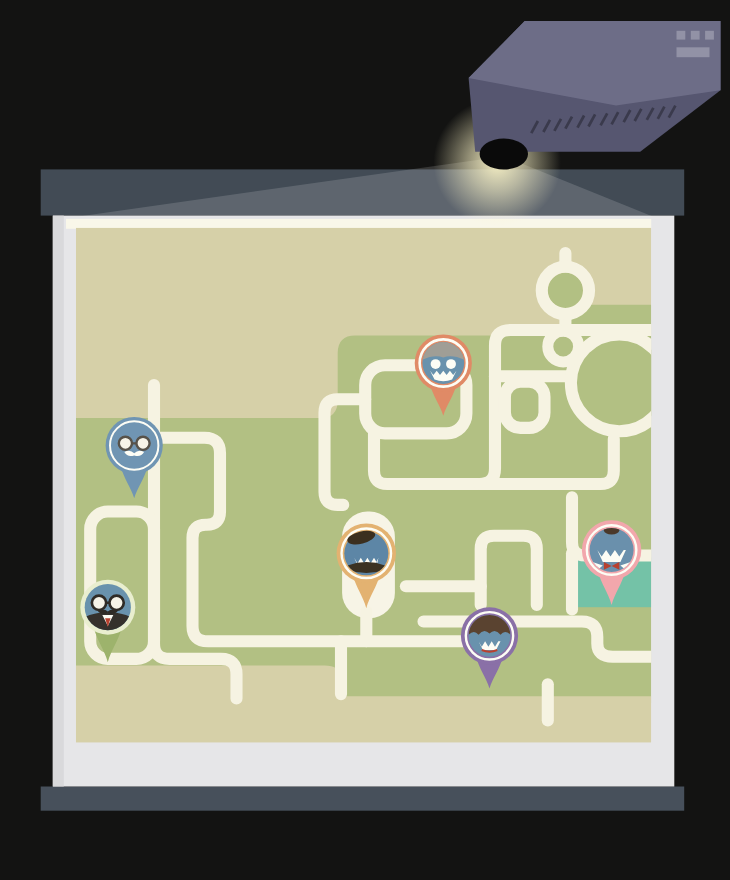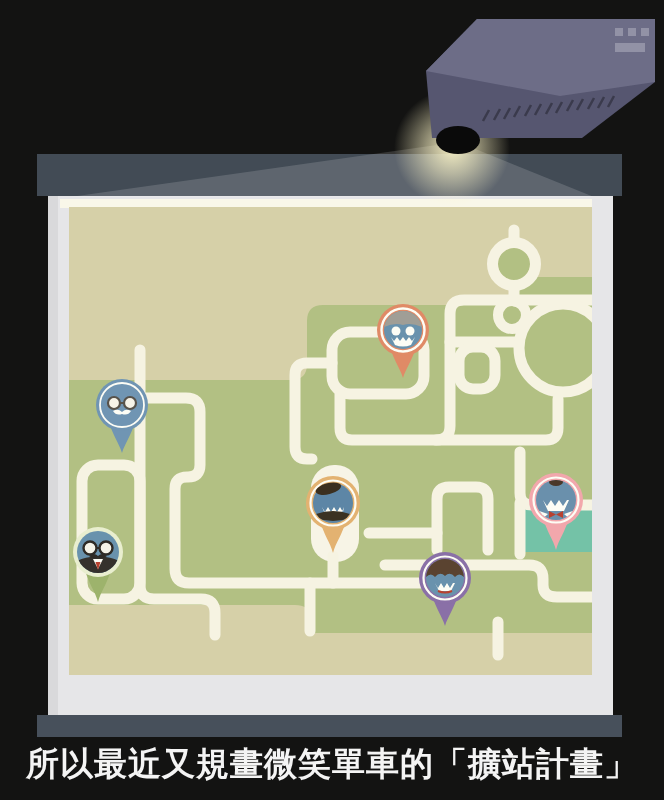--- a/index.html
+++ b/index.html
@@ -174,14 +174,13 @@
     <g fill="#9292a6">
       <rect x="615" y="28" width="8" height="8"></rect>
       <rect x="628" y="28" width="8" height="8"></rect>
       <rect x="641" y="28" width="8" height="8"></rect>
       <rect x="615" y="43" width="30" height="9"></rect>
     </g>
     <ellipse cx="458" cy="140" rx="22" ry="14" fill="#0a0a0a"></ellipse>
   </g>
 </svg>
 
-<div class="caption">所以最近又規畫微笑單車的「擴站計畫」</div>
 </div>
 
 </body></html>

